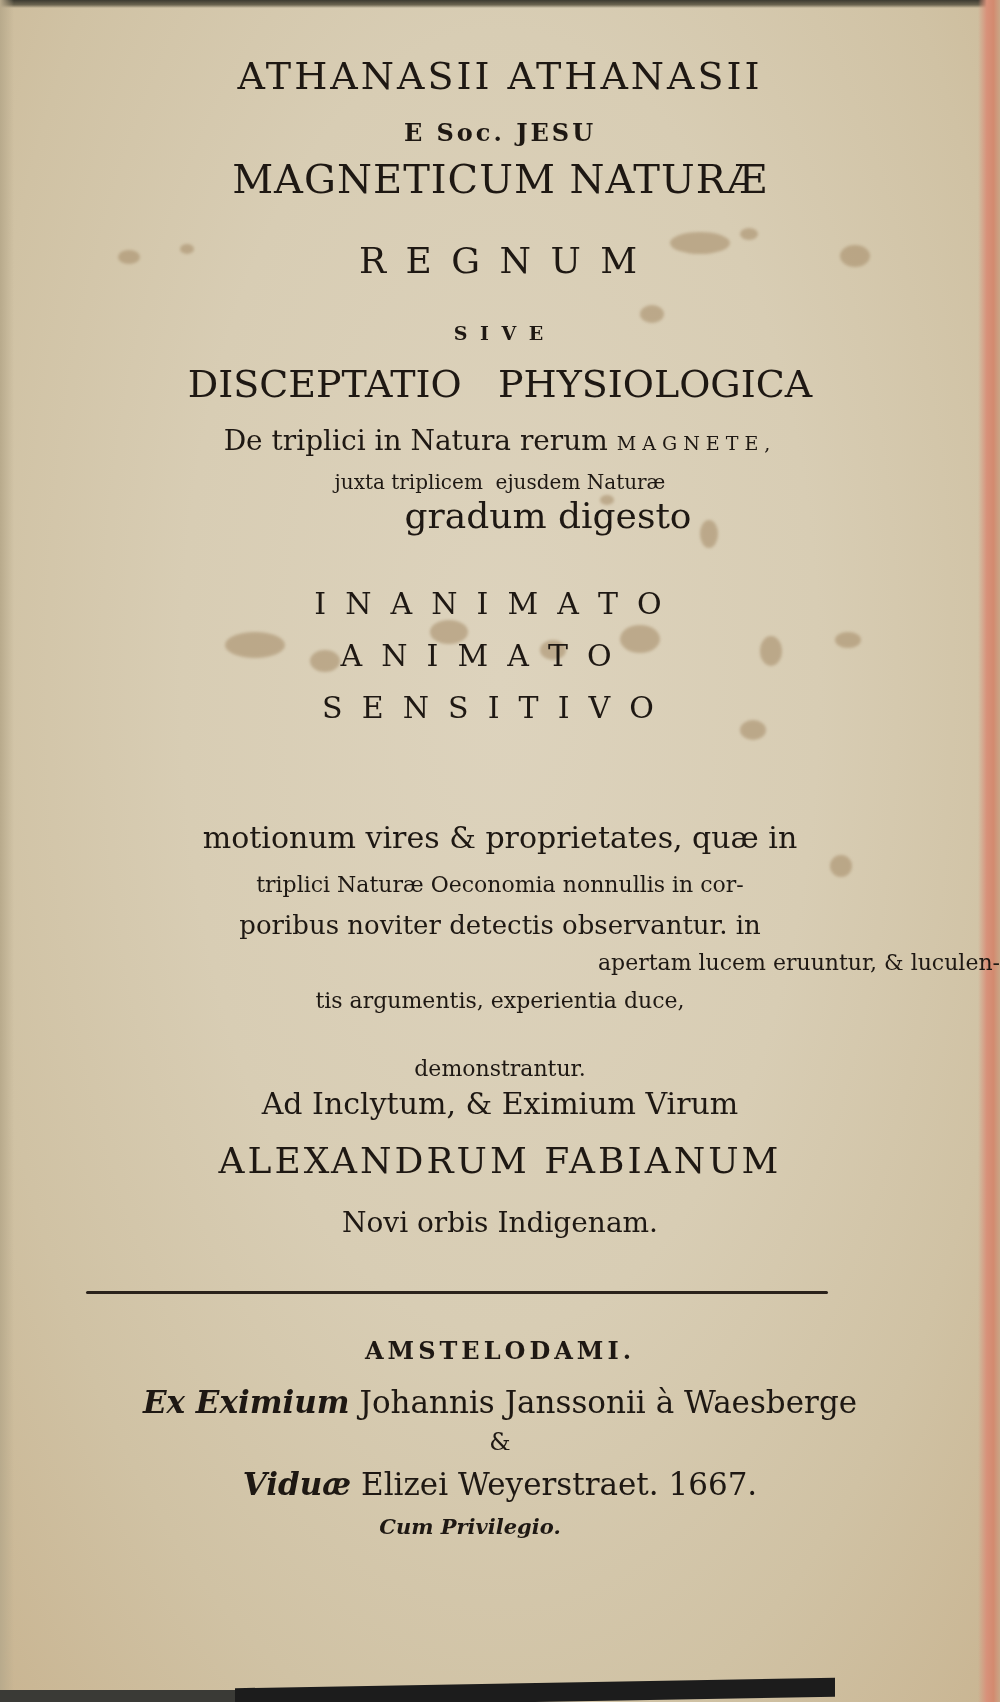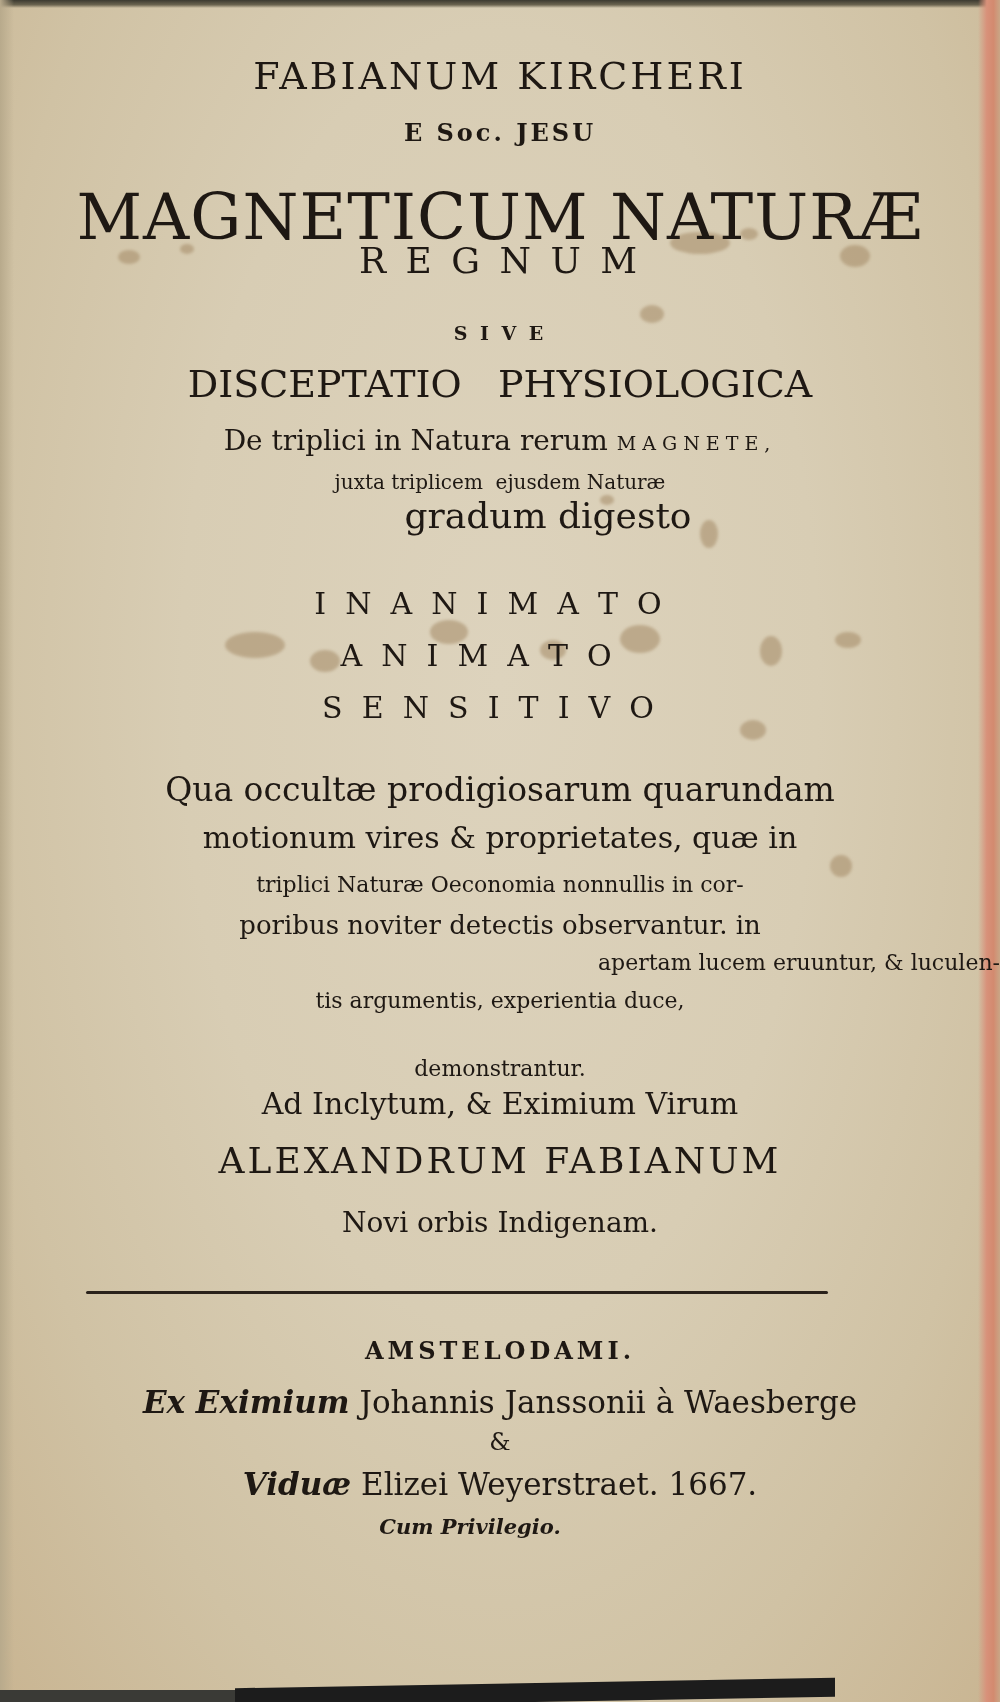--- a/index.html
+++ b/index.html
@@ -85,45 +85,44 @@
   <div class="stain" style="left:225px;top:632px;width:60px;height:26px;"></div>
   <div class="stain" style="left:310px;top:650px;width:30px;height:22px;"></div>
   <div class="stain" style="left:430px;top:620px;width:38px;height:24px;"></div>
   <div class="stain" style="left:540px;top:640px;width:26px;height:20px;"></div>
   <div class="stain" style="left:620px;top:625px;width:40px;height:28px;"></div>
   <div class="stain" style="left:760px;top:636px;width:22px;height:30px;"></div>
   <div class="stain" style="left:835px;top:632px;width:26px;height:16px;"></div>
   <div class="stain" style="left:740px;top:720px;width:26px;height:20px;"></div>
   <div class="stain" style="left:830px;top:855px;width:22px;height:22px;"></div>
 
-  <div class="text caps" style="top:54px;font-size:38px;letter-spacing:3px;">FABIANUM KIRCHERI</div>
+  <div class="text caps" style="top:54px;font-size:38px;letter-spacing:3px;">ATHANASII ATHANASII</div>
 
   <div class="text caps" style="top:118px;font-size:24px;font-weight:bold;letter-spacing:3px;">E Soc. JESU</div>
 
-  <div class="text" style="top:180px;font-size:64px;letter-spacing:1px;">MAGNETICUM NATURÆ</div>
+  <div class="text" style="top:156px;font-size:40px;letter-spacing:1px;">MAGNETICUM NATURÆ</div>
 
   <div class="text" style="top:240px;font-size:36px;letter-spacing:4px;">R E G N U M</div>
 
   <div class="text" style="top:322px;font-size:19px;font-weight:bold;letter-spacing:3px;">S I V E</div>
 
   <div class="text" style="top:362px;font-size:38px;white-space:pre;">DISCEPTATIO   PHYSIOLOGICA</div>
 
   <div class="text" style="top:424px;font-size:28px;">
     <span>De triplici in Natura rerum </span><span class="sc">MAGNETE,</span>
   </div>
 
   <div class="text" style="top:470px;font-size:20px;white-space:pre;">juxta triplicem  ejusdem Naturæ</div>
 
   <div class="text" style="top:495px;font-size:36px;margin-left:48px;">gradum digesto</div>
 
   <div class="text" style="top:586px;font-size:30px;white-space:pre;left:-12px;">I  N  A  N  I  M  A  T  O</div>
   <div class="text" style="top:638px;font-size:30px;white-space:pre;left:-24px;">A  N  I  M  A  T  O</div>
   <div class="text" style="top:690px;font-size:30px;white-space:pre;left:-12px;">S  E  N  S  I  T  I  V  O</div>
 
-  <div class="text" style="top:770px;font-size:33px;">Qua occultæ prodigiosarum quarundam</div>
   <div class="text" style="top:820px;font-size:30px;">motionum vires &amp; proprietates, quæ in</div>
   <div class="text" style="top:872px;font-size:22px;">triplici Naturæ Oeconomia nonnullis in cor-</div>
   <div class="text" style="top:910px;font-size:26px;">poribus noviter detectis observantur. in</div>
   <div class="text" style="top:950px;font-size:22px;text-align:right;">apertam lucem eruuntur, &amp; luculen-</div>
   <div class="text" style="top:988px;font-size:22px;">tis argumentis, experientia duce,</div>
   <div class="text" style="top:1024px;font-size:22px;margin-top:32px;">demonstrantur.</div>
 
   <div class="text" style="top:1086px;font-size:30px;">Ad Inclytum, &amp; Eximium Virum</div>
   <div class="text" style="top:1140px;font-size:36px;letter-spacing:3px;">ALEXANDRUM FABIANUM</div>
   <div class="text" style="top:1206px;font-size:28px;">Novi orbis Indigenam.</div>

